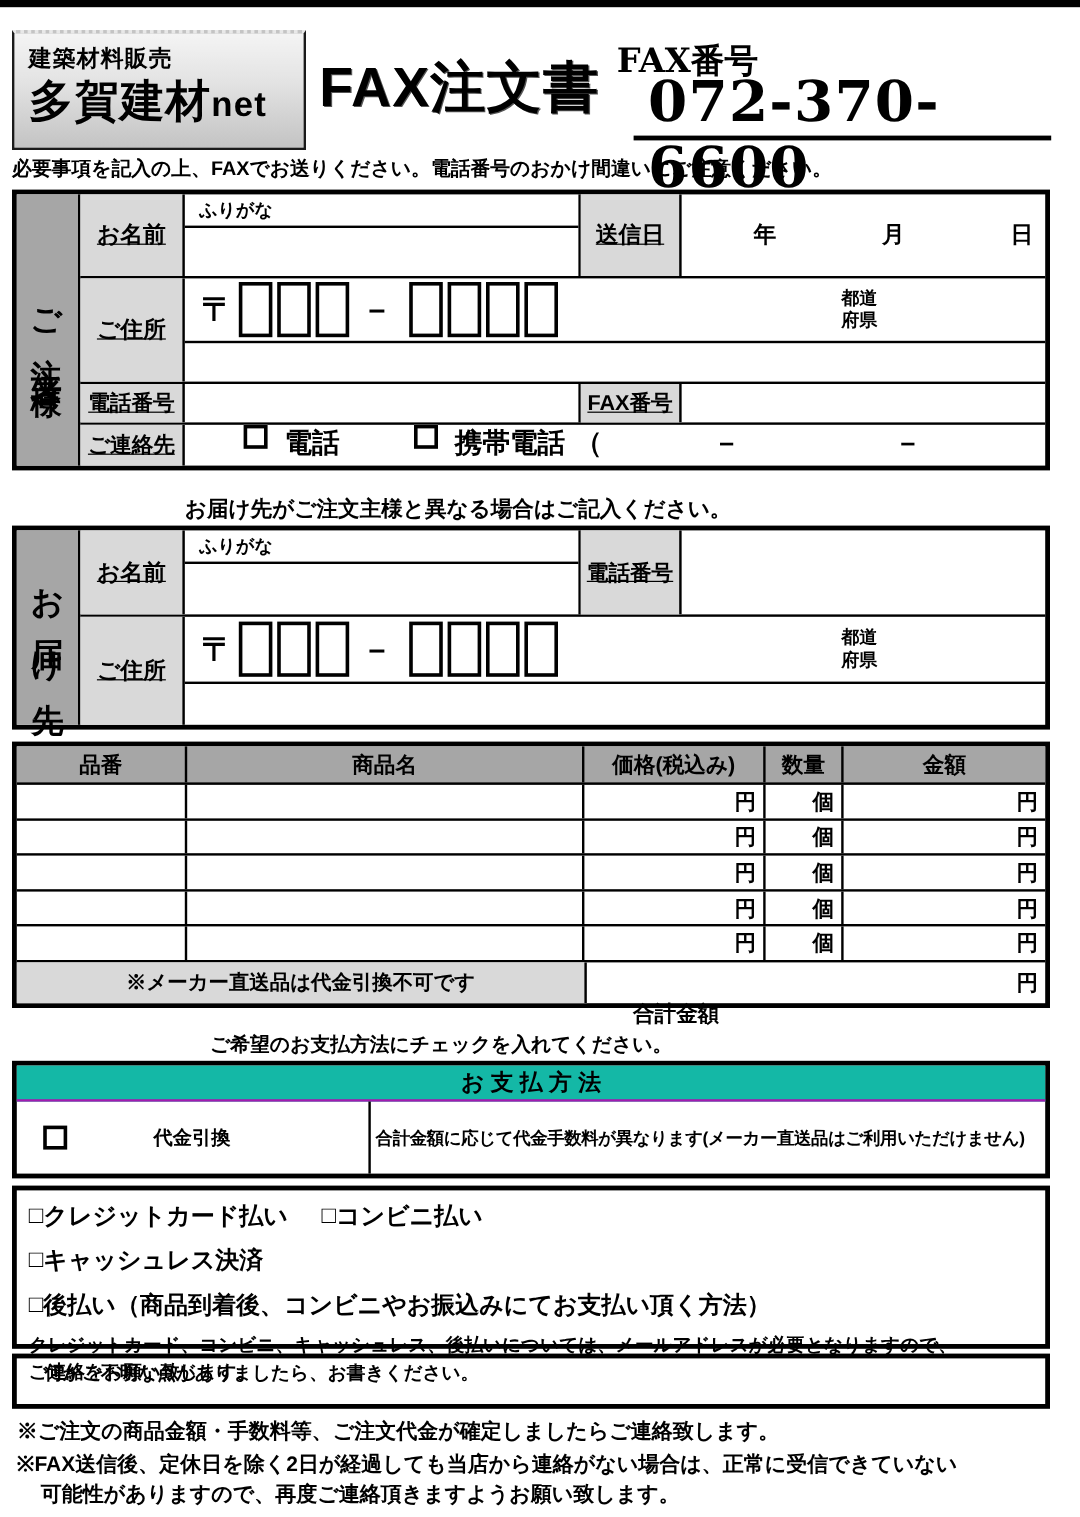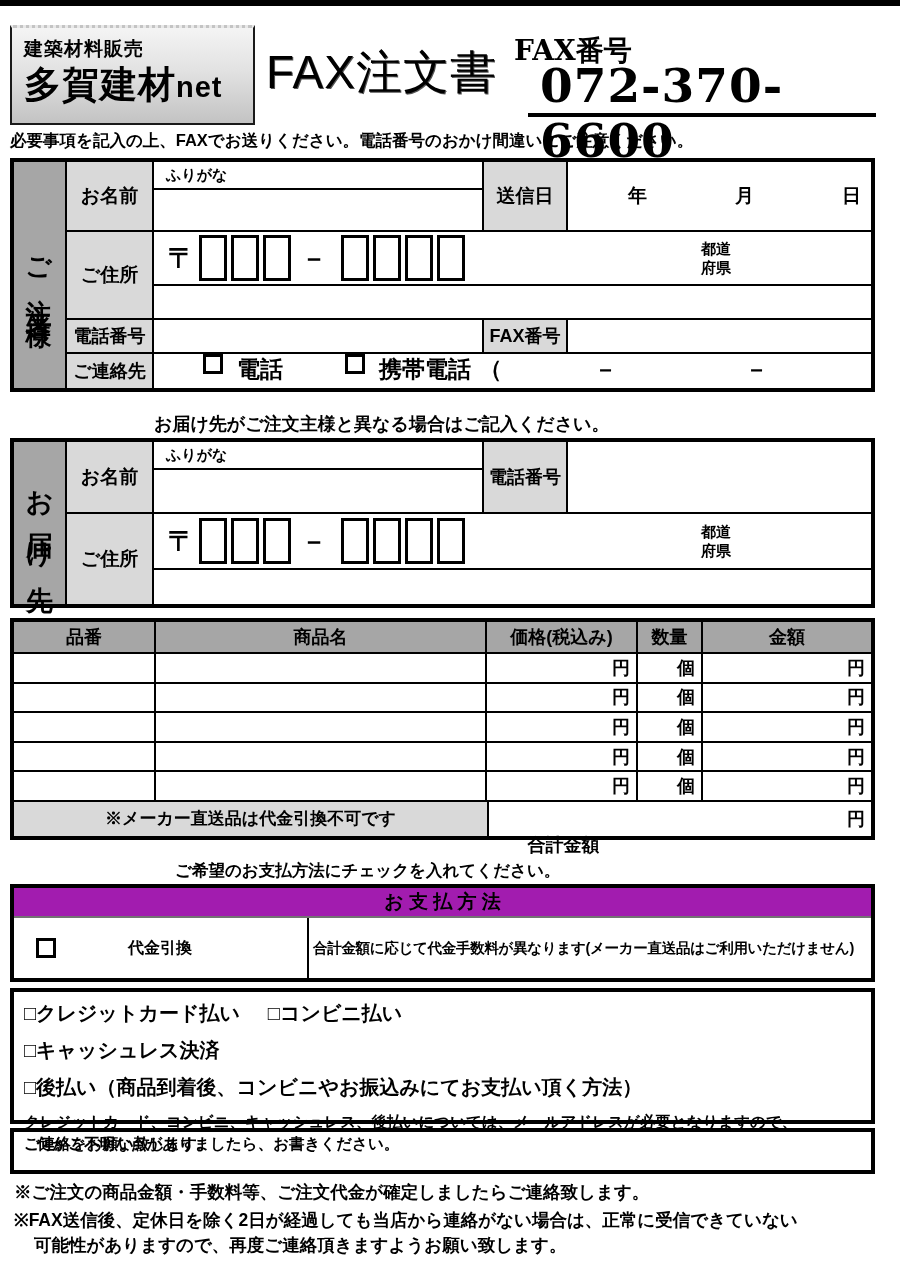--- a/index.html
+++ b/index.html
@@ -8,36 +8,36 @@
   .page { position:relative; width:900px; height:1264px; overflow:hidden; background:#fff; }
   .top-edge { position:absolute; left:0; top:0; width:900px; height:6px; background:#000; }
 
   
   .logo { position:absolute; left:10px; top:25px; width:245px; height:100px;
           border:2px solid #1a1a1a; background:linear-gradient(180deg,#f4f4f4 0%,#e2e2e2 45%,#c3c3c3 100%);
           padding:8px 12px; border-top:3px dotted #e8e8e8; }
   .logo-top { font-size:19px; letter-spacing:1px; }
   .logo-main { font-size:37px; letter-spacing:1px; line-height:1.25; }
   .logo-net { font-size:29px; }
-  .form-title { position:absolute; left:266px; top:42px; font-size:46px; font-weight:400; letter-spacing:1px;
+  .form-title { position:absolute; left:266px; top:42px; font-size:46px; font-weight:700; letter-spacing:1px;
                 text-shadow:1px 1px 0 #555; }
   .fax-label { position:absolute; left:514px; top:32px; font-size:28px; font-family:"DejaVu Serif", serif; }
   .fax-number { position:absolute; left:540px; top:58px; font-size:47px; font-family:"DejaVu Serif", serif; letter-spacing:1px; }
   .fax-underline { position:absolute; left:528px; top:113px; width:348px; height:4px; background:#000; }
   .instruction { position:absolute; left:10px; top:130px; font-size:16.5px; }
 
   
   .tbl { position:absolute; left:10px; width:865px; border:4px solid #000; background:#fff; display:flex; }
   .strip { width:53px; background:#a6a6a6; border-right:2px solid #000; display:flex; align-items:center; justify-content:center; }
   .strip-txt { writing-mode:vertical-rl; text-orientation:upright; font-size:26px; letter-spacing:8px; }
   .tmain { flex:1; display:flex; flex-direction:column; }
   .row { display:flex; }
   .bb { border-bottom:2px solid #000; }
   .br { border-right:2px solid #000; }
-  .lbl { background:#d9d9d9; display:flex; align-items:center; justify-content:center; font-size:19px; }
+  .lbl { background:#d9d9d9; display:flex; align-items:center; justify-content:center; font-size:19px;text-decoration:underline; }
   .w87 { width:87px; } .w84 { width:84px; } .w330 { width:330px; }
   .fill { flex:1; }
   .furigana { height:28px; border-bottom:2px solid #000; font-size:15px; padding:4px 0 0 12px; }
   .postal-row { display:flex; align-items:center; }
   .postal-mark { font-size:27px; margin-left:14px; }
   .pbox { width:28px; height:46px; border:3px solid #000; background:#fff; margin-left:4px; }
   .pdash { font-size:26px; margin:0 10px; }
   .pref { margin-left:auto; margin-right:140px; text-align:center; font-size:15px; line-height:1.3; }
   .cb { display:inline-block; width:20px; height:20px; border:3px solid #000; background:#fff; flex:none; }
 
@@ -66,21 +66,21 @@
   .t3 .drow { flex:1; display:flex; border-bottom:2px solid #000; font-size:18px; }
   .t3 .dcell { display:flex; align-items:center; justify-content:flex-end; padding-right:6px; }
   .t3 .frow { height:34px; display:flex; font-size:17px; }
   .t3 .fnote { width:475px; background:#d9d9d9; display:flex; align-items:center; justify-content:center; border-right:2px solid #000; }
   .t3 .ftotal { width:151px; background:#a6a6a6; display:flex; align-items:center; justify-content:center; border-right:2px solid #000; font-size:18px;margin-top:43px; }
   .t3 .fyen { flex:1; display:flex; align-items:center; justify-content:flex-end; padding-right:6px; font-size:18px; }
 
   
   .t4-note { position:absolute; left:175px; top:860px; font-size:16.5px; }
   .t4 { top:884px; height:98px; flex-direction:column; display:flex; }
-  .t4 .hrow { height:30px; background:#a21caf; border-bottom:2px solid #737373; display:flex; align-items:center; justify-content:center; font-size:19px; }
+  .t4 .hrow { height:30px; background:#14b8a6; border-bottom:2px solid #a21caf; display:flex; align-items:center; justify-content:center; font-size:19px; }
   .t4 .brow { height:31px; border-bottom:2px solid #000; display:flex; align-items:center; font-size:19px; }
   .t4 .crow { flex:1; display:flex; align-items:center; }
   .t4 .cod { width:295px; border-right:2px solid #000; align-self:stretch; display:flex; align-items:center; }
   .t4 .cod-note { flex:1; font-size:14.5px; padding-left:4px; letter-spacing:-0.3px; }
 
   .t5 { top:988px; height:136px; border:4px solid #000; position:absolute; left:10px; width:865px; padding:8px 10px 0 10px; }
   .t5 .opt-line { font-size:20px; display:flex; align-items:center; margin-bottom:10px; }
   .t5 .cbg { font-size:20px; }
   .t5 .small-note { font-size:15.5px; line-height:1.45; font-weight:bold; }
 

